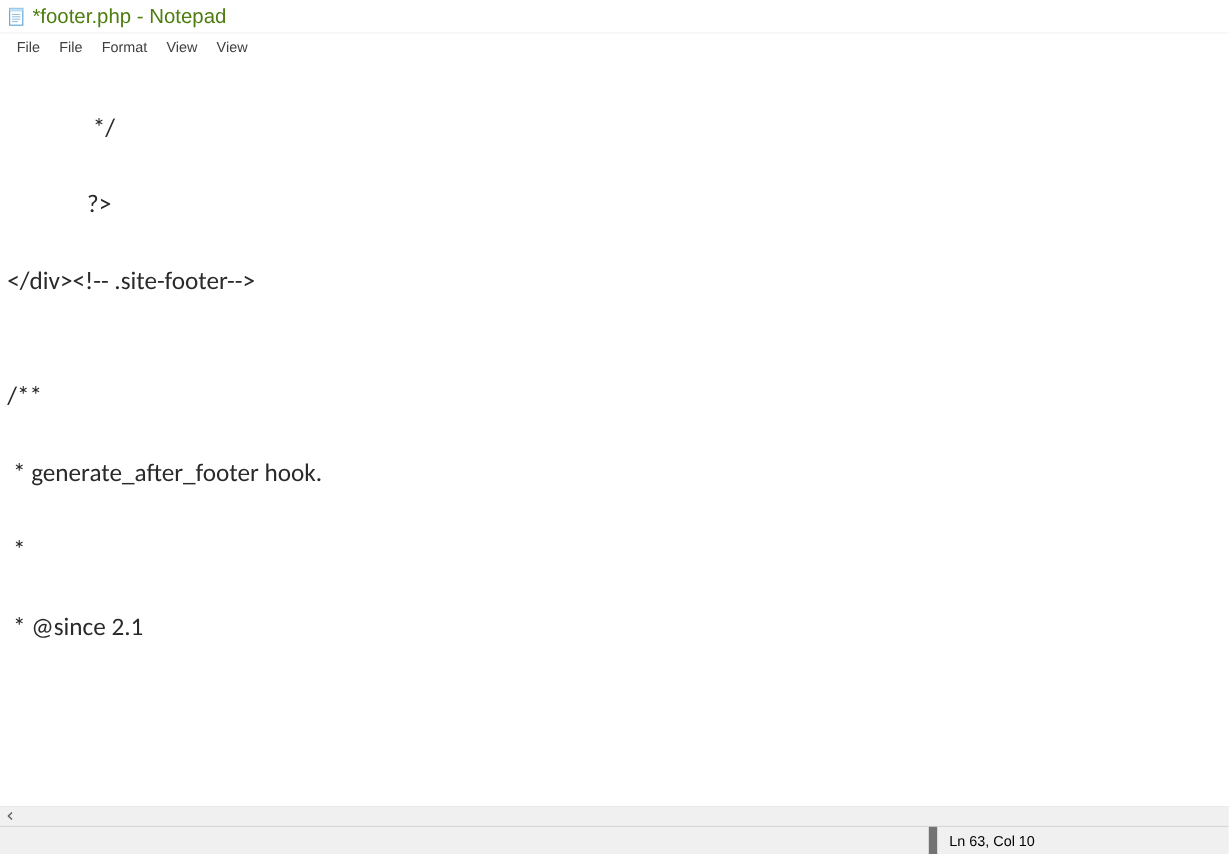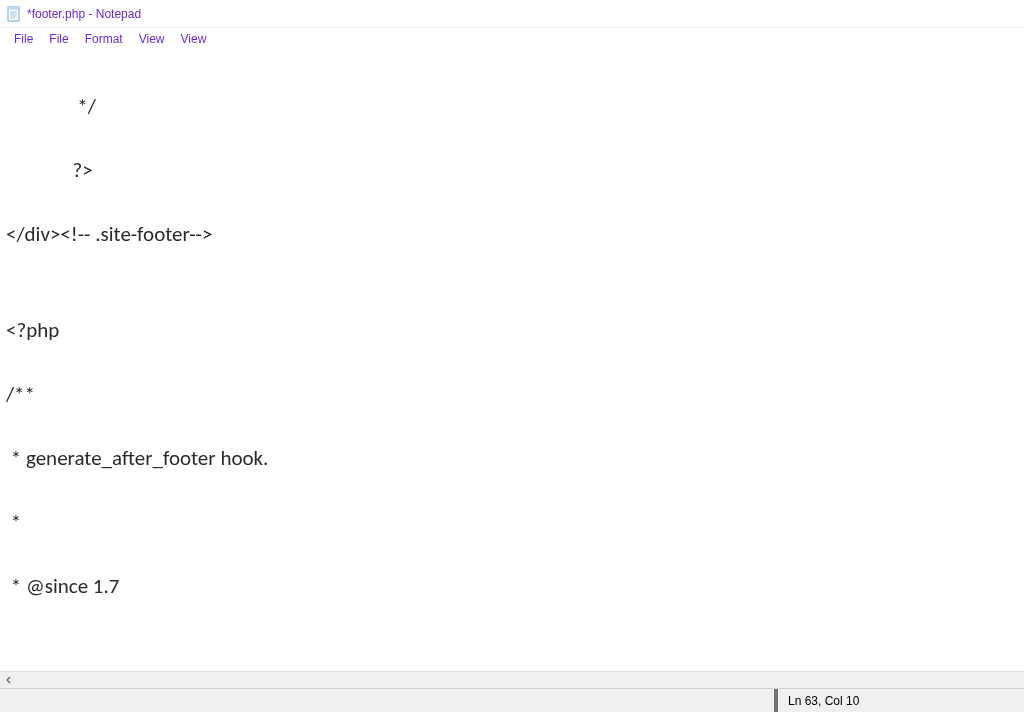--- a/index.html
+++ b/index.html
@@ -23,35 +23,35 @@
     }
     .titlebar-icon {
       width: 16px;
       height: 16px;
       margin-right: 5px;
       display: flex;
       align-items: center;
       justify-content: center;
     }
     .titlebar-text {
-      font-size: 12px;
-      color: #6d28d9;
+      font-size: 17px;
+      color: #4d7c0f;
     }
     .menubar {
       height: 22px;
       background: #fff;
       display: flex;
       align-items: center;
       padding-left: 6px;
       gap: 0;
     }
     .menu-item {
       padding: 2px 8px;
       font-size: 12px;
-      color: #6d28d9;
+      color: #404040;
       cursor: default;
     }
     .editor {
       flex: 1;
       background: #fff;
       padding: 8px 6px;
       font-family: Calibri, 'Segoe UI', sans-serif;
       font-size: 21px;
       line-height: 32px;
       color: #2a2a2a;
@@ -83,21 +83,21 @@
       border-top: 1px solid #d0d0d0;
       display: flex;
       align-items: center;
       justify-content: flex-end;
       padding-right: 110px;
       font-size: 12px;
       color: #000;
     }
     .statusbar-cell {
       padding: 0 10px;
-      border-left: 4px solid #737373;
+      border-left: 7px solid #737373;
       height: 100%;
       display: flex;
       align-items: center;
       min-width: 140px;
     }
     .notepad-svg {
       width:16px; height:16px;
     }
   </style>
 </head>
@@ -124,25 +124,24 @@
   <div class="menu-item">Format</div>
   <div class="menu-item">View</div>
   <div class="menu-item">View</div>
 </div>
 
 <div class="editor">
 <span class="code-line">               */</span>
 <span class="code-line">              ?&gt;</span>
 <span class="code-line">&lt;/div&gt;&lt;!-- .site-footer--&gt;</span>
 <span class="code-line"></span>
-<span class="code-line">&lt;?php</span>
 <span class="code-line">/**</span>
 <span class="code-line"> * generate_after_footer hook.</span>
 <span class="code-line"> *</span>
-<span class="code-line"> * @since 1.7</span>
+<span class="code-line"> * @since 2.1</span>
 
 
 <span class="code-line"></span>
 
 
 
 
 
 </div>
 

